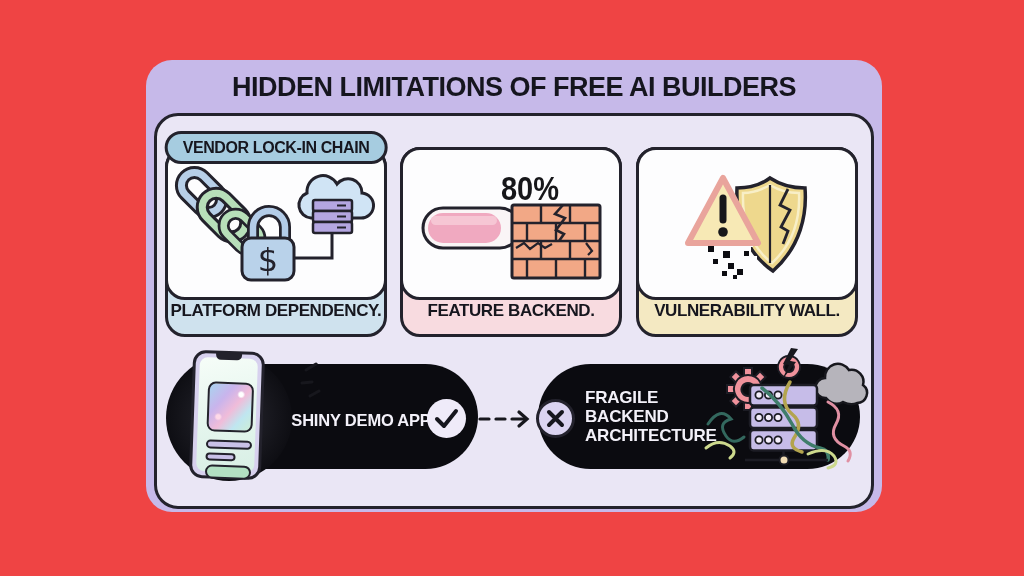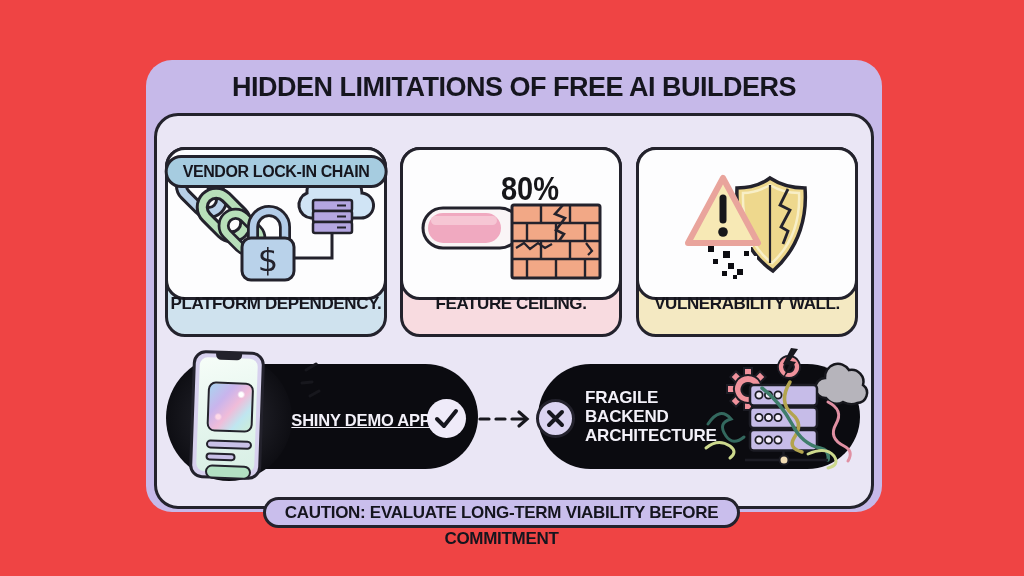--- a/index.html
+++ b/index.html
@@ -17,36 +17,36 @@
         border:3px solid #23222c;border-radius:20px;z-index:2;}
   .card.c1{left:165px;background:#cfe2ee;}
   .card.c2{left:400px;background:#f8dbe0;}
   .card.c3{left:636px;background:#f4e9c2;}
   .card-white{position:absolute;top:-3px;left:-3px;width:222px;height:153px;box-sizing:border-box;
         background:#fdfdfe;border:3px solid #23222c;border-radius:20px;}
   .card-art{position:absolute;left:-3px;top:-3px;width:222px;height:153px;z-index:2;}
   .card-pill{position:absolute;top:-19px;left:50%;transform:translateX(-50%);height:33px;
         line-height:28px;padding:0 15px;box-sizing:border-box;border:3px solid #23222c;
         border-radius:17px;font-size:16px;font-weight:bold;letter-spacing:-0.4px;
-        white-space:nowrap;z-index:3;margin-top:24px;}
+        white-space:nowrap;z-index:3;}
   .card.c1 .card-pill{background:#a6cce0;}
   .card.c2 .card-pill{background:#f0a2ac;}
   .card.c3 .card-pill{background:#eed387;}
-  .card-caption{position:absolute;bottom:20px;left:0;width:100%;text-align:center;
+  .card-caption{position:absolute;bottom:13px;left:0;width:100%;text-align:center;
         font-size:17px;font-weight:bold;letter-spacing:-0.4px;z-index:3;}
   
   .capsule{position:absolute;top:364px;height:105px;background:#0b0b10;border-radius:53px;z-index:2;}
   .capsule.left{left:167px;width:311px;}
   .capsule.right{left:538px;width:322px;}
   .phone-glow{position:absolute;left:166px;top:355px;width:126px;height:126px;border-radius:50%;
         background:radial-gradient(circle,#2b2b34 0%,#14141a 55%,#0b0b10 78%,#0b0b10 100%);z-index:3;}
   .flow-label{position:absolute;display:flex;align-items:center;color:#f3f1f9;
         font-weight:bold;z-index:4;}
   .flow-label.l{left:298px;top:364px;width:126px;height:113px;justify-content:center;
-        font-size:16.5px;letter-spacing:-0.2px;white-space:nowrap;text-decoration:underline;}
+        font-size:16.5px;letter-spacing:-0.2px;white-space:nowrap;}
   .flow-label.r{left:585px;top:364px;width:158px;height:105px;font-size:17px;line-height:19px;
         letter-spacing:-0.2px;text-align:left;}
   .check-circle{position:absolute;left:427px;top:399px;width:39px;height:39px;border-radius:50%;
         background:#efebf9;z-index:4;}
   .x-circle{position:absolute;left:536px;top:399px;width:39px;height:39px;border-radius:50%;
         box-sizing:border-box;background:#dbd4f1;border:3px solid #23222c;z-index:5;}
   .dash-arrow{position:absolute;left:475px;top:407px;width:62px;height:24px;z-index:3;}
   .phone{position:absolute;left:191px;top:351px;width:72px;height:128px;box-sizing:border-box;
         background:#d7d1ee;border:3px solid #23222c;border-radius:13px;transform:rotate(2deg);z-index:4;}
   .screen{position:absolute;left:4px;top:4px;right:4px;bottom:4px;border-radius:8px;
@@ -150,21 +150,21 @@
         <line x1="127" y1="112" x2="127" y2="131"></line>
           <line x1="156" y1="112" x2="156" y2="131"></line>
           <line x1="185" y1="112" x2="185" y2="131"></line>
       </g>
       <g stroke="#23222c" fill="none">
         <path d="M163 58 L155 67 L165 71 L156 83 L164 87 L159 94" stroke-width="2.6"></path>
         <path d="M186 96 L192 104 L188 108" stroke-width="2.2"></path>
         <path d="M116 101 L124 96 L130 102 L138 96 L145 101 L152 97" stroke-width="2.2"></path>
       </g>
     </svg>
-    <div class="card-caption">FEATURE CEILING.</div>
+    <div class="card-caption">FEATURE BACKEND.</div>
   </section>
 
   <section class="card c3">
     <div class="card-white"></div>
     <svg class="card-art" viewBox="0 0 222 153">
 
       <path d="M134 31 C143 37 156 41 169 41 C171 67 165 99 137 124 C111 106 99.5 78 101 41 C114 41 126 37 134 31 Z" fill="#eed88d" stroke="#23222c" stroke-width="3.5"></path>
       <path d="M134 38 C142 43 152 46 163 46 C164 68 159 95 136 116 C115 100 106 77 107 46 C117 46 127 42 134 38 Z" fill="none" stroke="#f8efc7" stroke-width="2.5"></path>
       <path d="M134 38 V116" stroke="#23222c" stroke-width="2.2"></path>
       <path d="M152 42 L144 58 L154 63 L145 80 L152 84 L147 97" fill="none" stroke="#23222c" stroke-width="2.8"></path>
@@ -291,15 +291,14 @@
       <path d="M100 46 q-12 20 2 32 q12 10 2 24 q-6 10 8 14" stroke="#b3a44e" stroke-width="3.5"></path>
       <path d="M72 52 q18 14 30 36 q10 20 28 24 q10 2 8 12" stroke="#3f7d6b" stroke-width="3.5"></path>
       <path d="M118 118 q18 -8 26 2 q6 9 -6 12" stroke="#cdd98d" stroke-width="3"></path>
     </g>
 
     <path d="M93.5 114.5 V121" stroke="#1c1c24" stroke-width="2.5"></path>
     <path d="M55 124 H138" stroke="#1c1c24" stroke-width="2.5"></path>
     <circle cx="94" cy="124" r="4.5" fill="#f1dcb4" stroke="#1c1c24" stroke-width="2"></circle>
   </svg>
 
-  <div class="banner">CAUTION: EVALUATE LONG-TERM VIABILITY BEFORE COMMITMENT</div>
 
 </div>
 
 </body></html>

